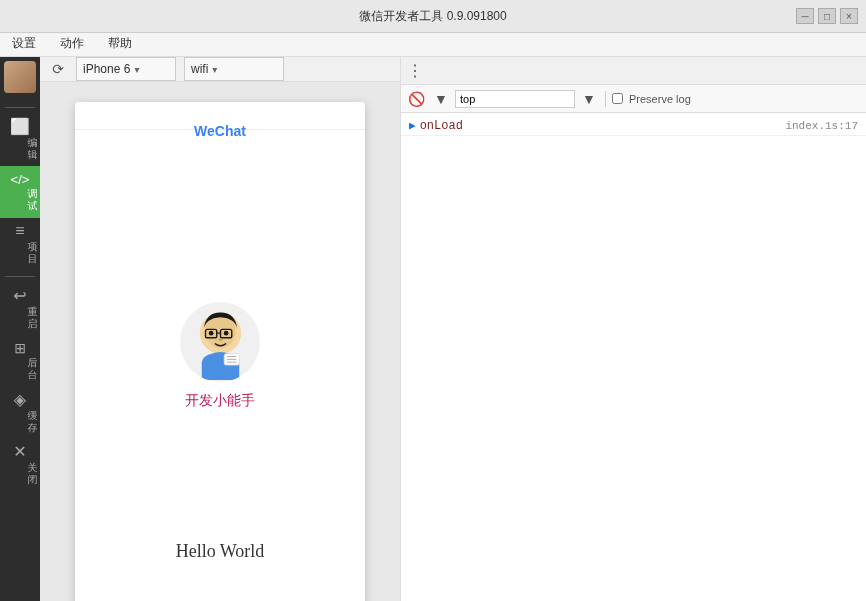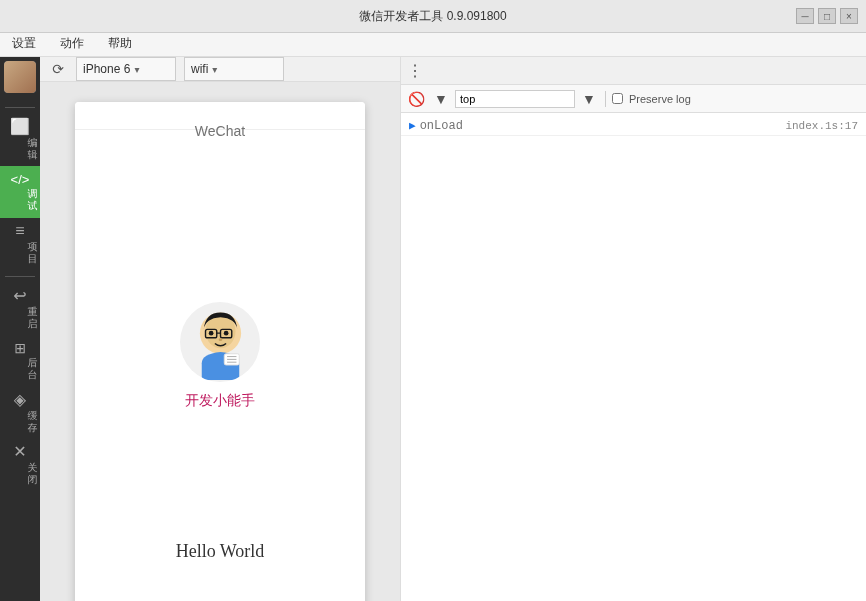--- a/index.html
+++ b/index.html
@@ -171,22 +171,22 @@
     .phone-status-bar {
       height: 28px;
       background: white;
       display: flex;
       align-items: center;
       justify-content: center;
       border-bottom: 1px solid #eee;
     }
     .phone-title {
       font-size: 14px;
-      font-weight: normal;
-      color: #737373;
+      font-weight: bold;
+      color: #3b82f6;
       margin-top: 31px;
     }
     .phone-content {
       flex: 1;
       display: flex;
       flex-direction: column;
       align-items: center;
       justify-content: center;
       padding: 20px;
       position: relative;
@@ -332,21 +332,21 @@
       padding: 2px 8px;
       border-bottom: 1px solid #f0f0f0;
       min-height: 18px;
     }
     .log-arrow {
       color: #1a73e8;
       margin-right: 4px;
       font-size: 11px;
     }
     .log-text {
-      color: #737373;
+      color: #7f1d1d;
       flex: 1;
     }
     .log-source {
       color: #888;
       font-size: 11px;
       margin-left: 20px;
     }
 
     
     .avatar-svg {

